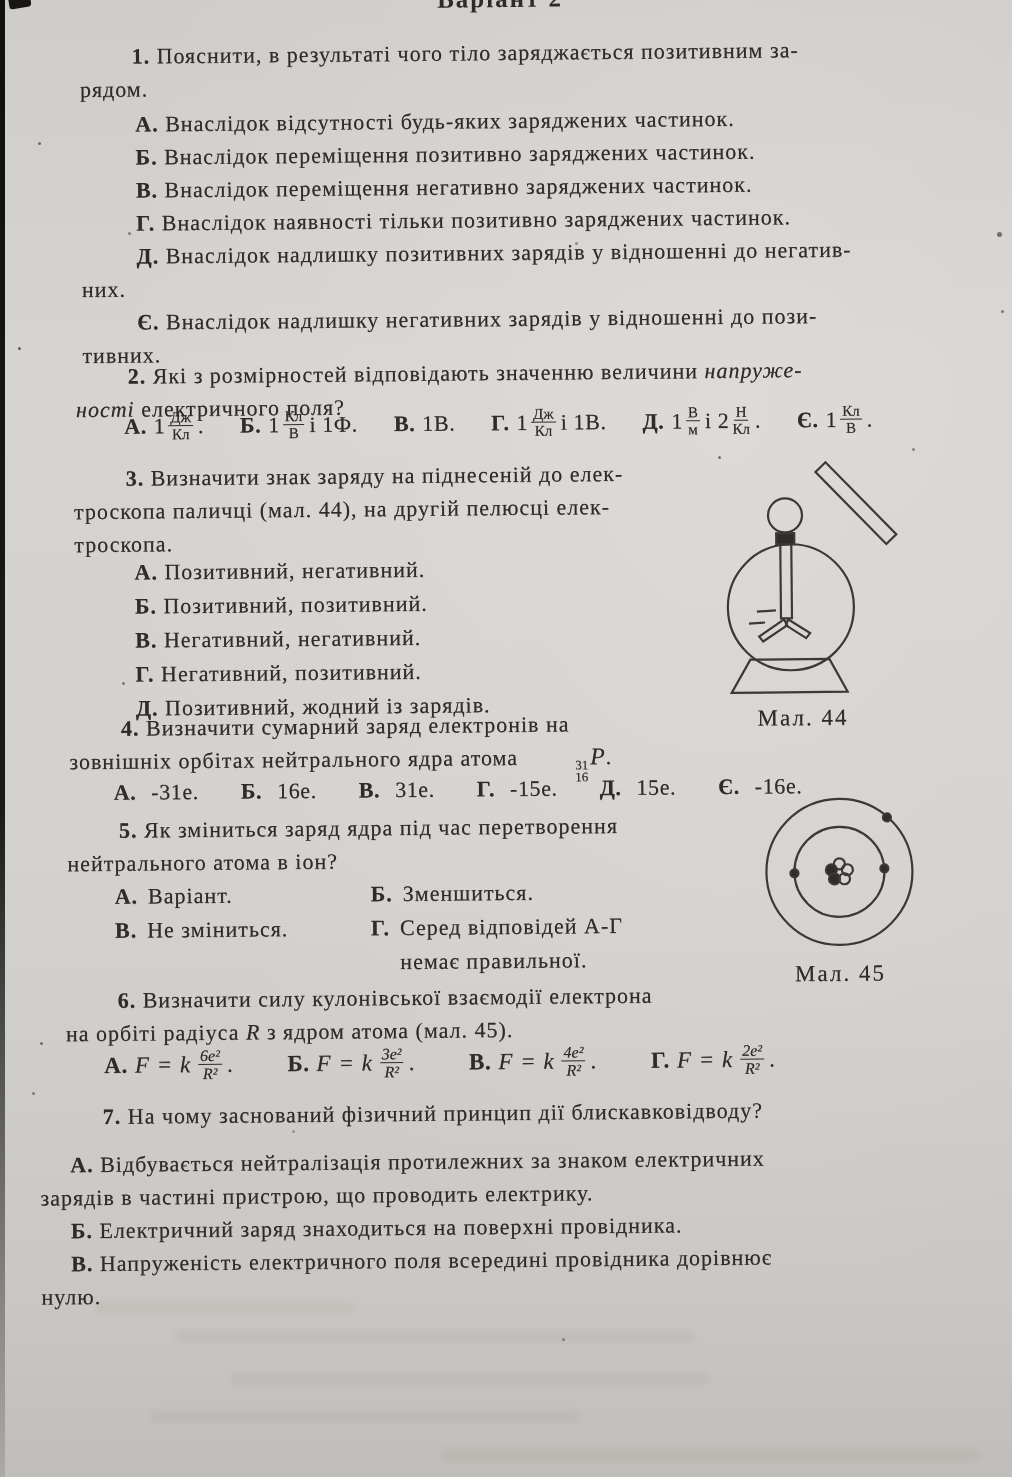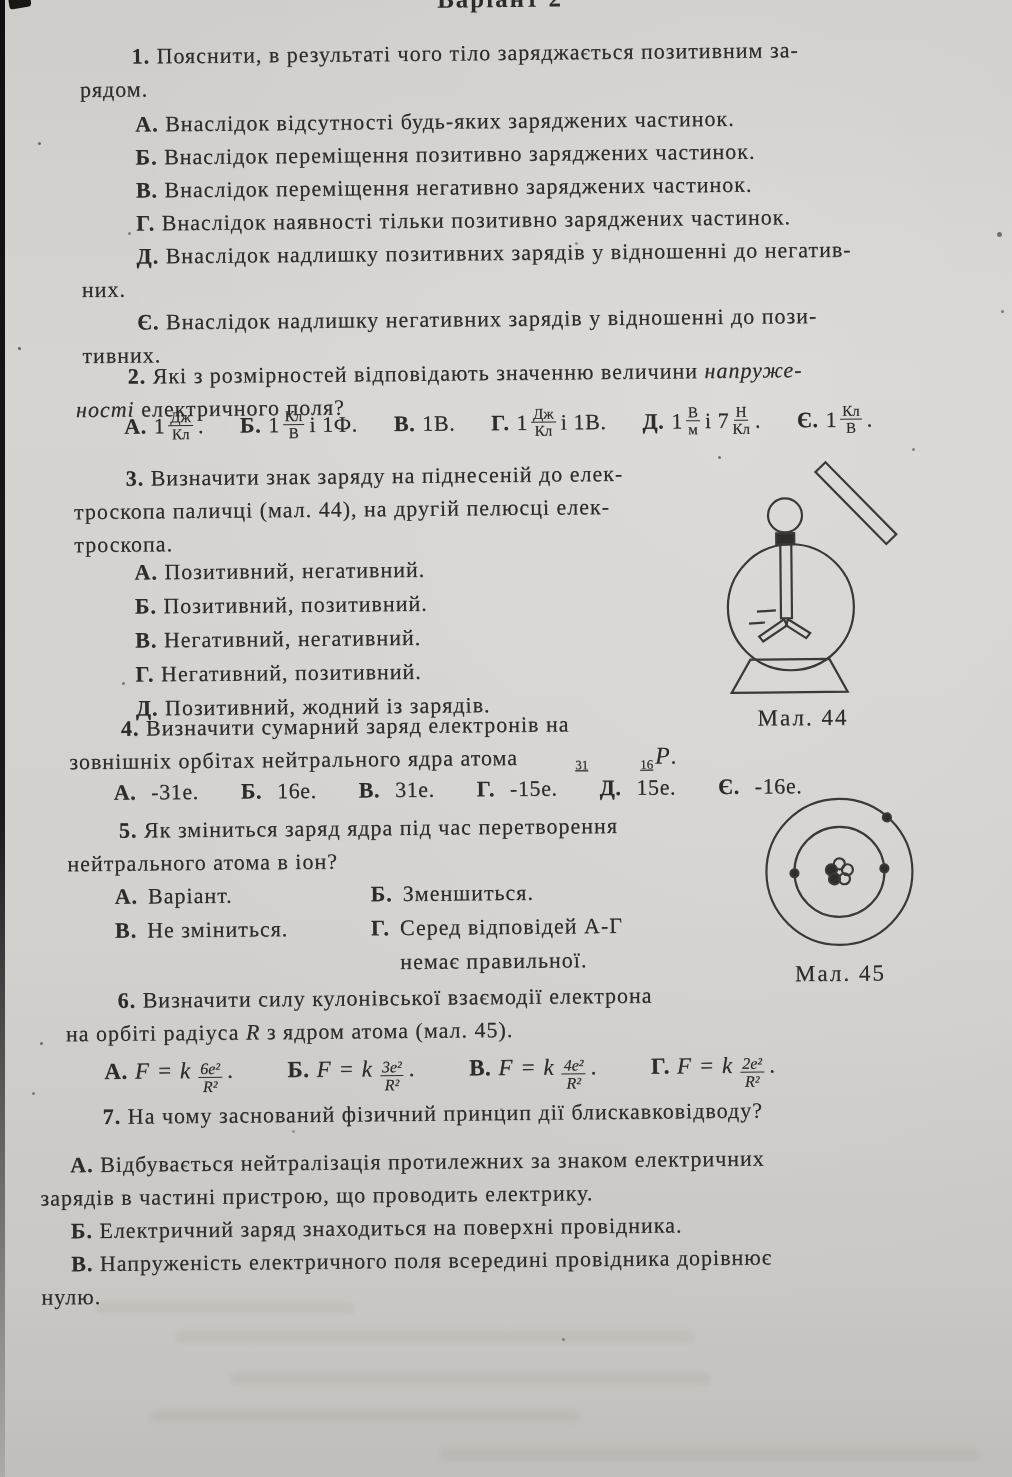--- a/index.html
+++ b/index.html
@@ -33,23 +33,23 @@
     line-height:16px;margin:0 5px 0 3px;letter-spacing:0;text-align:center;}
   .fnum{border-bottom:1.6px solid #2e2b28;padding:0 2px;}
   .q4row{gap:42px;}
   .q4row .oi{gap:8px;}
   .grid{position:absolute;display:grid;grid-template-columns:256px auto;
     font-size:22px;letter-spacing:1px;text-shadow:.2px .3px .4px rgba(40,36,32,.5);}
   .gopt{display:flex;gap:10px;line-height:34px;align-items:flex-start;}
   .q6row{gap:54px;}
   .fitem{display:inline-flex;align-items:center;font-size:23px;}
   .fvar{font-style:italic;margin:0 4px 0 7px;letter-spacing:1px;}
-  .fr2{font-size:16px;line-height:17px;font-style:italic;margin-top:13px;}
-  .nuc{display:inline-flex;flex-direction:row;align-items:flex-start;font-size:13px;
-    line-height:12px;margin:0 2px 0 5px;vertical-align:-5px;letter-spacing:0;text-decoration:underline;}
+  .fr2{font-size:16px;line-height:17px;font-style:italic;}
+  .nuc{display:inline-flex;flex-direction:column;align-items:flex-start;font-size:13px;
+    line-height:12px;margin:0 2px 0 5px;vertical-align:-5px;letter-spacing:0;}
   .nucsym{font-size:24px;font-style:italic;}
   .cap{position:absolute;font-size:23px;letter-spacing:2px;text-align:center;
     text-shadow:.2px .3px .4px rgba(40,36,32,.5);}
   .fig{position:absolute;}
   .fig svg{display:block;}
   .ghost{position:absolute;background:#8d887f;opacity:.10;filter:blur(2px);border-radius:6px;}
   .edge-strip{position:absolute;left:0;top:0;width:5px;height:100%;z-index:6;
     background:linear-gradient(180deg,#101010 0%,#1b1b1b 55%,rgba(28,28,28,.45) 85%,rgba(28,28,28,.12) 100%);}
   .corner-mark{position:absolute;left:9px;top:-2px;width:22px;height:10px;background:#181715;
     border-radius:0 0 4px 3px;transform:rotate(-9deg);z-index:6;}
@@ -126,21 +126,21 @@
         </span>
         <span class="t">і 1В.</span>
       </span>
     <span class="oi">
         <b class="n">Д.</b>
         <span class="t">1</span>
         <span class="frac">
           <span class="fnum">В</span>
           <span class="fden">м</span>
         </span>
-        <span class="t">і 7</span>
+        <span class="t">і 2</span>
         <span class="frac">
           <span class="fnum">Н</span>
           <span class="fden">Кл</span>
         </span>
         <span class="t">.</span>
       </span>
     <span class="oi">
         <b class="n">Є.</b>
         <span class="t">1</span>
         <span class="frac">

